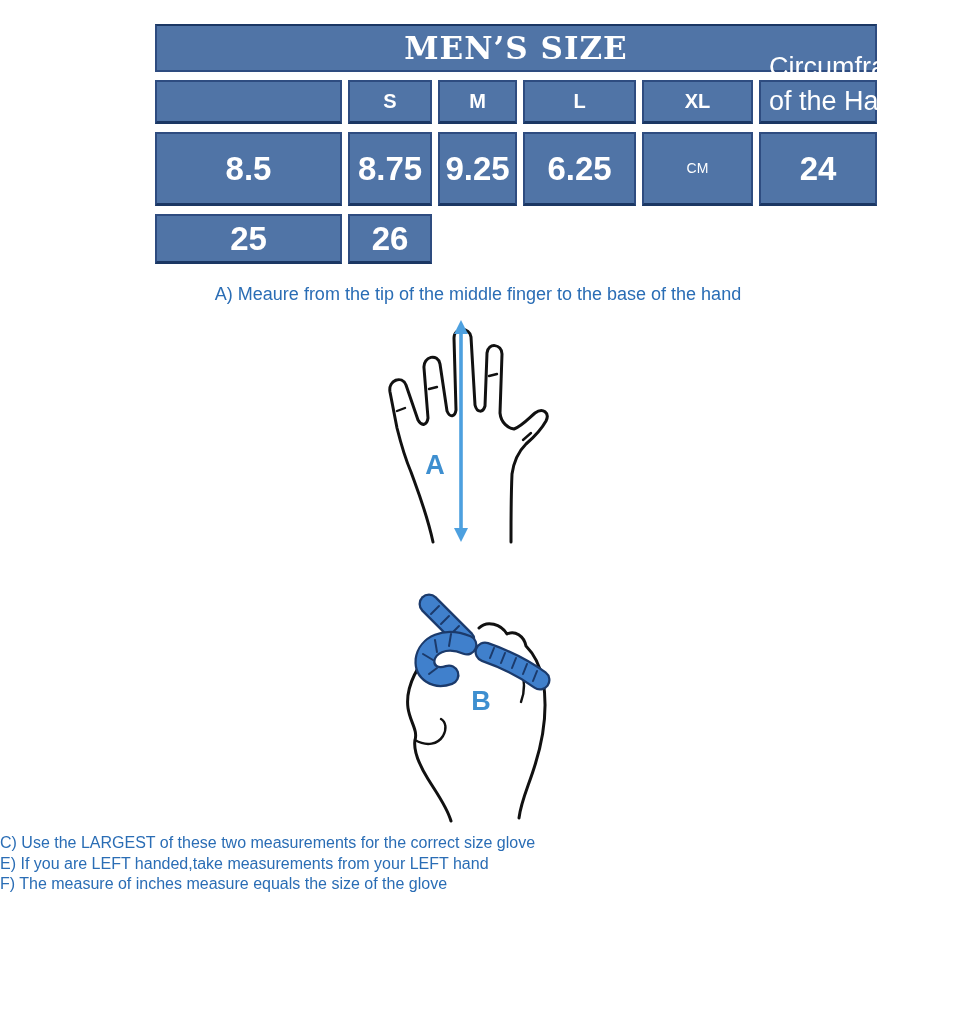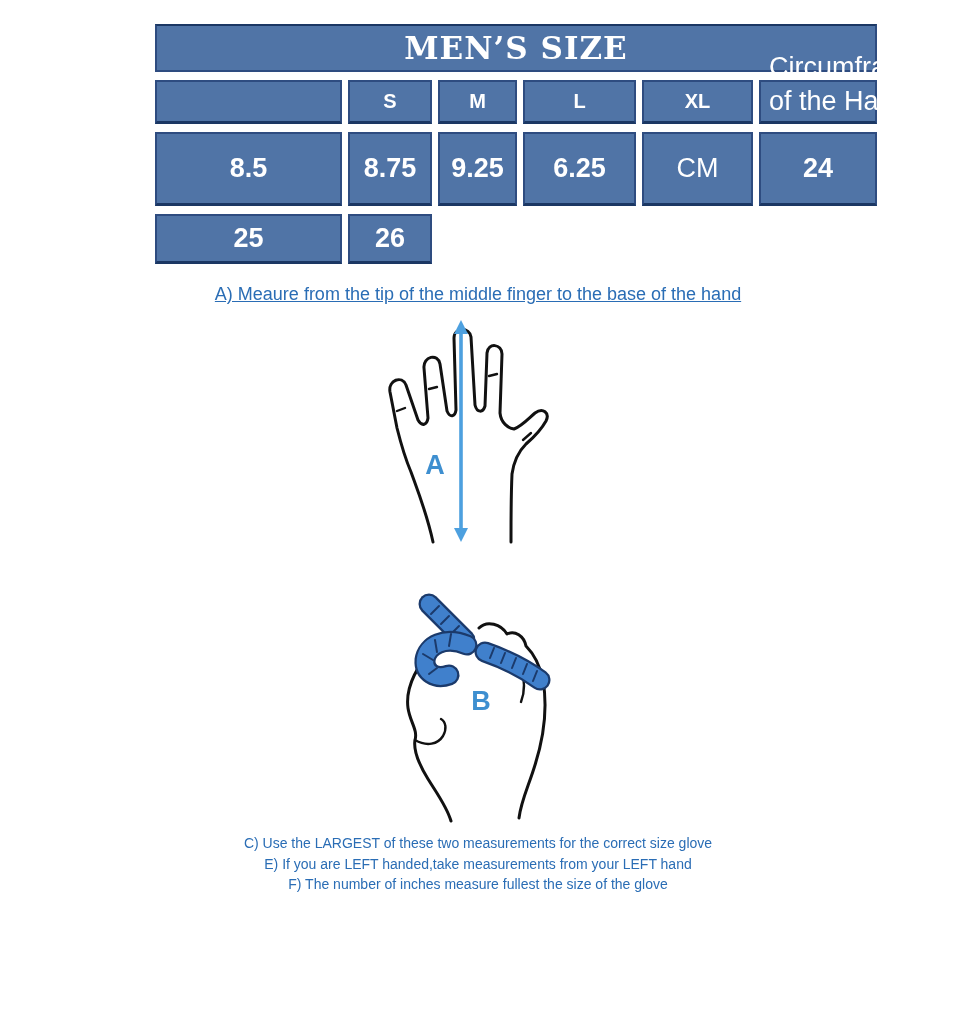--- a/index.html
+++ b/index.html
@@ -24,32 +24,32 @@
     column-gap:6px;row-gap:8px;
   }
   .cell{
     background:#5074A6;border:2px solid #2E4C80;border-bottom:3px solid #1B3763;
     box-sizing:border-box;display:flex;align-items:center;justify-content:center;
     color:#ffffff;
   }
   .cell.hdr{font-weight:bold;font-size:20px;}
   .cell.rowlabel{font-size:27px;line-height:1.25;justify-content:flex-start;
                  text-align:left;padding:0 8px;}
-  .cell.rowlabel.center{justify-content:center;text-align:center;font-size:27px;}
-  .cell.val{font-weight:bold;font-size:27px;}
+  .cell.rowlabel.center{justify-content:center;text-align:center;font-size:14px;}
+  .cell.val{font-weight:bold;font-size:33px;}
 
   
   .instr{
     position:absolute;left:0;width:956px;text-align:center;
-    color:#2A6DB5;font-size:18px;text-decoration:underline;
+    color:#2A6DB5;font-size:18px;
   }
   #instr-a{top:284px;}
   #instr-b{top:559px;}
-  .instr-block{position:absolute;left:0;width:956px;top:833px;text-align:center;
-               color:#2A6DB5;font-size:14px;line-height:20.5px;}
+  .instr-block{position:absolute;left:0;width:956px;top:833px;text-align:left;
+               color:#2A6DB5;font-size:16px;line-height:20.5px;}
 
   
   .diagramA{position:absolute;left:383px;top:316px;}
   .diagramB{position:absolute;left:393px;top:588px;}
   .hand-stroke{fill:none;stroke:#111111;stroke-width:3;stroke-linecap:round;stroke-linejoin:round;}
   .hand-fill{fill:#ffffff;stroke:#111111;stroke-width:3;stroke-linecap:round;stroke-linejoin:round;}
   .crease{fill:none;stroke:#111111;stroke-width:2.4;stroke-linecap:round;}
   .diagram-label{fill:#3E8FD0;font-family:"Liberation Sans",sans-serif;font-weight:bold;font-size:27px;}
   .arrow-line{stroke:#4DA0DF;stroke-width:3.6;}
   .arrow-head{fill:#4DA0DF;}
@@ -175,16 +175,16 @@
     <path class="tape-tick" d="M 112 65 L 108 75"></path>
     <path class="tape-tick" d="M 123 70 L 119 80"></path>
     <path class="tape-tick" d="M 134 76 L 130 86"></path>
     <path class="tape-tick" d="M 144 83 L 140 93"></path>
     <text class="diagram-label" x="88" y="122" text-anchor="middle">B</text>
   </svg>
 
   <div class="instr-block">
     <div>C) Use the LARGEST of these two measurements for the correct size glove</div>
     <div>E) If you are LEFT handed,take measurements from your LEFT hand</div>
-    <div>F) The number of inches measure fullest the size of the glove</div>
+    <div>F) The measure of inches measure equals the size of the glove</div>
   </div>
 
 </div>
 
 </body></html>

